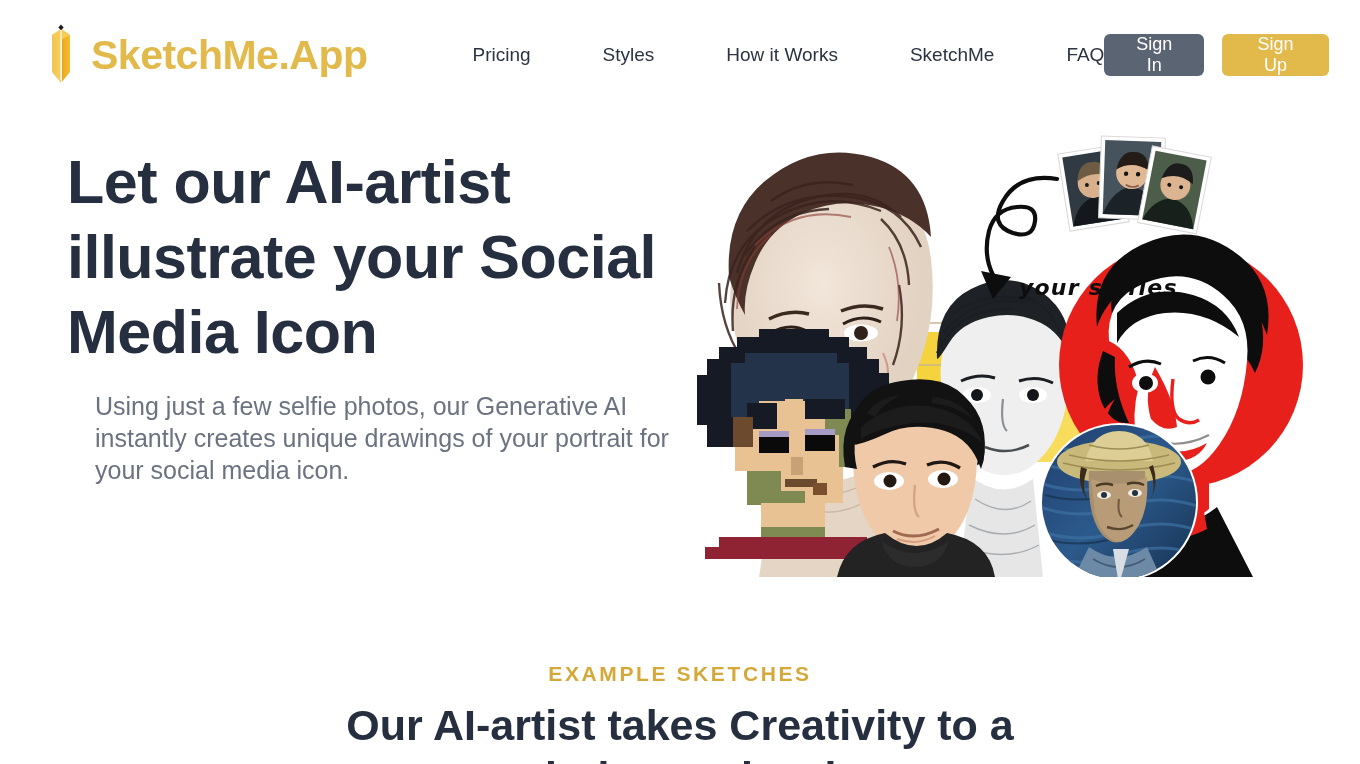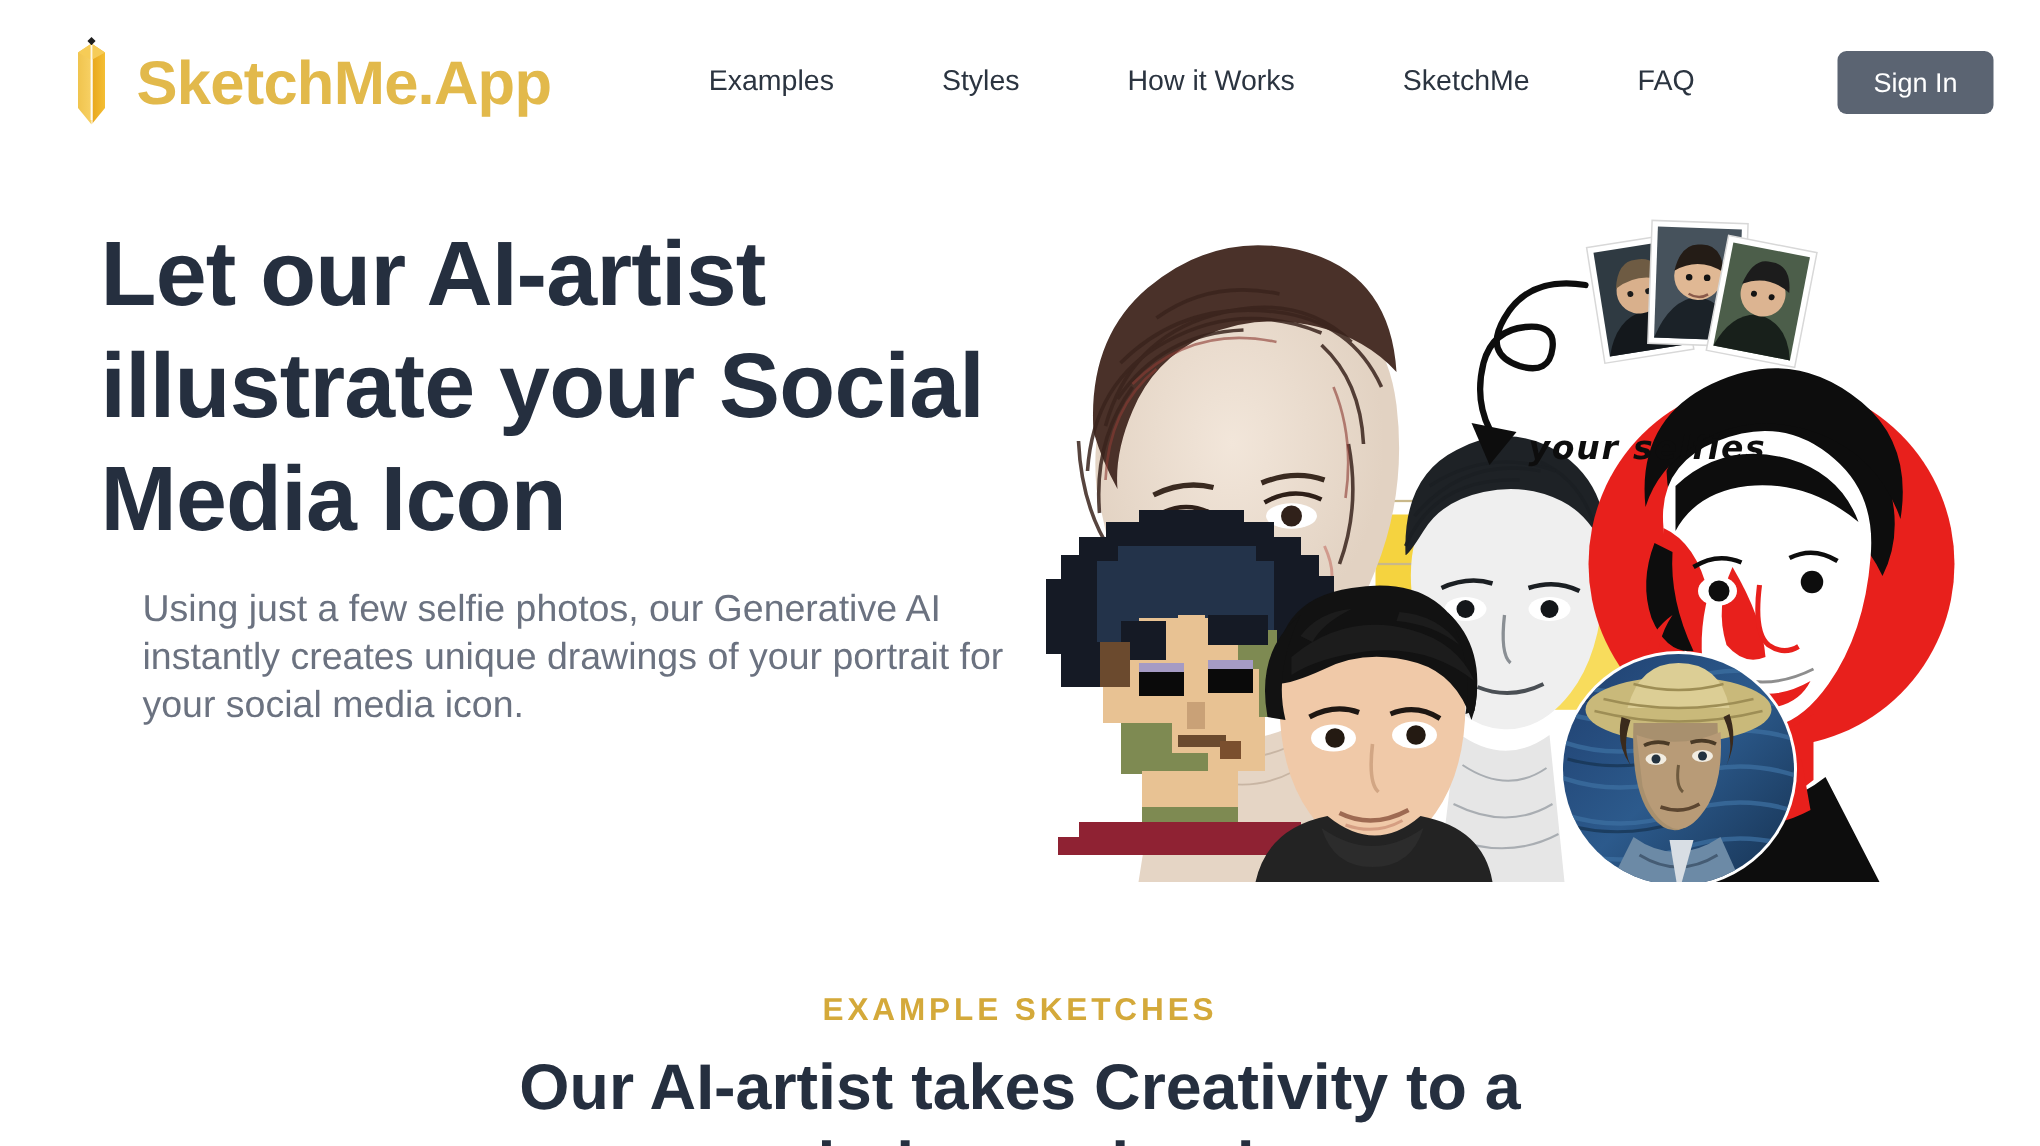--- a/index.html
+++ b/index.html
@@ -66,21 +66,21 @@
   .cta {
     margin-top:31px;
     background:#E0B23C; color:#ffffff;
     font-size:23px; border:none; border-radius:5px;
     padding:0 29px; height:53px;
     display:inline-flex; align-items:center; cursor:pointer;
     font-family:"Liberation Sans", sans-serif;
   }
 
   .hero-right { position:relative; flex:1; }
-  .collage { position:absolute; left:5px; top:11px; width:650px; height:450px; }
+  .collage { position:absolute; left:5px; top:0; width:650px; height:450px; }
 
   
   .examples { text-align:center; padding-top:52px; }
   .eyebrow {
     color:#D4A93A; font-size:21px; font-weight:bold;
     letter-spacing:2.6px;
   }
   .section-title {
     margin-top:14px;
     font-size:43px; font-weight:bold; color:#252F3F;
@@ -108,29 +108,30 @@
         <path d="M7 11 L16 5 L25 11 L25 48 L16 59 L7 48 Z" fill="url(#pg)"></path>
         <path d="M16 5 L25 11 L16 16 L7 11 Z" fill="#F6CC57"></path>
         <path d="M13.3 3.4 L16 0.6 L18.7 3.4 L16 6.2 Z" fill="#1E1E1E"></path>
         <path d="M15.4 6 L16.6 6 L16.6 56 L15.4 56 Z" fill="#FFFFFF" opacity="0.85"></path>
       </svg>
     </span>
     <span class="brand-name">SketchMe.App</span>
   </div>
 
   <nav class="nav">
-    <a class="nav-link">Examples</a>
+    <a class="nav-link">Pricing</a>
     <a class="nav-link">Styles</a>
     <a class="nav-link">How it Works</a>
     <a class="nav-link">SketchMe</a>
     <a class="nav-link">FAQ</a>
   </nav>
 
   <div class="auth">
     <button class="btn btn-signin">Sign In</button>
+    <button class="btn btn-signup">Sign Up</button>
   </div>
 
 </header>
 
 <section class="hero">
 
   <div class="hero-left">
     <h1 class="hero-title">Let our AI-artist illustrate your Social Media Icon</h1>
     <p class="hero-sub">Using just a few selfie photos, our Generative AI instantly creates unique drawings of your portrait for your social media icon.</p>
   </div>

